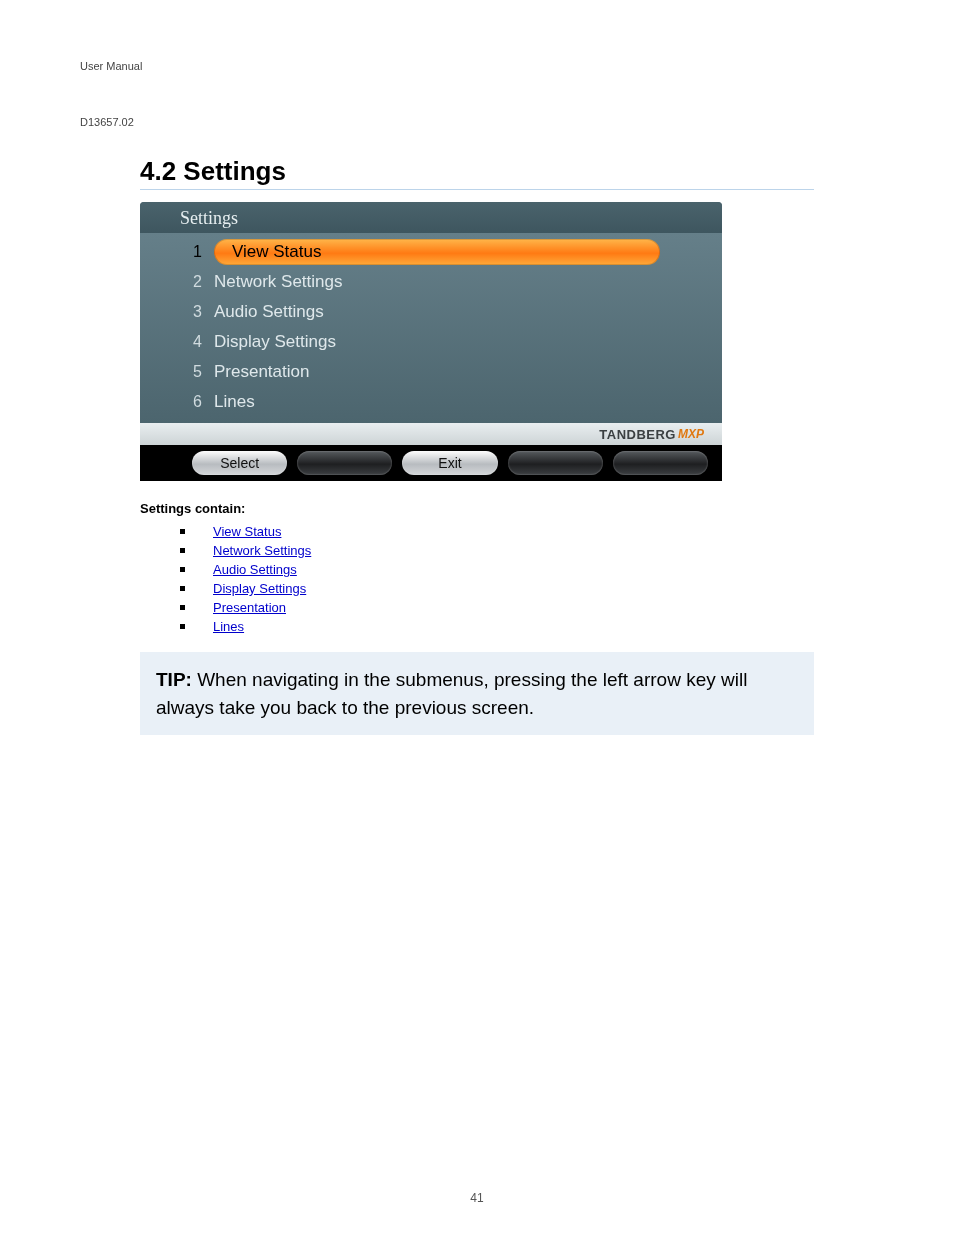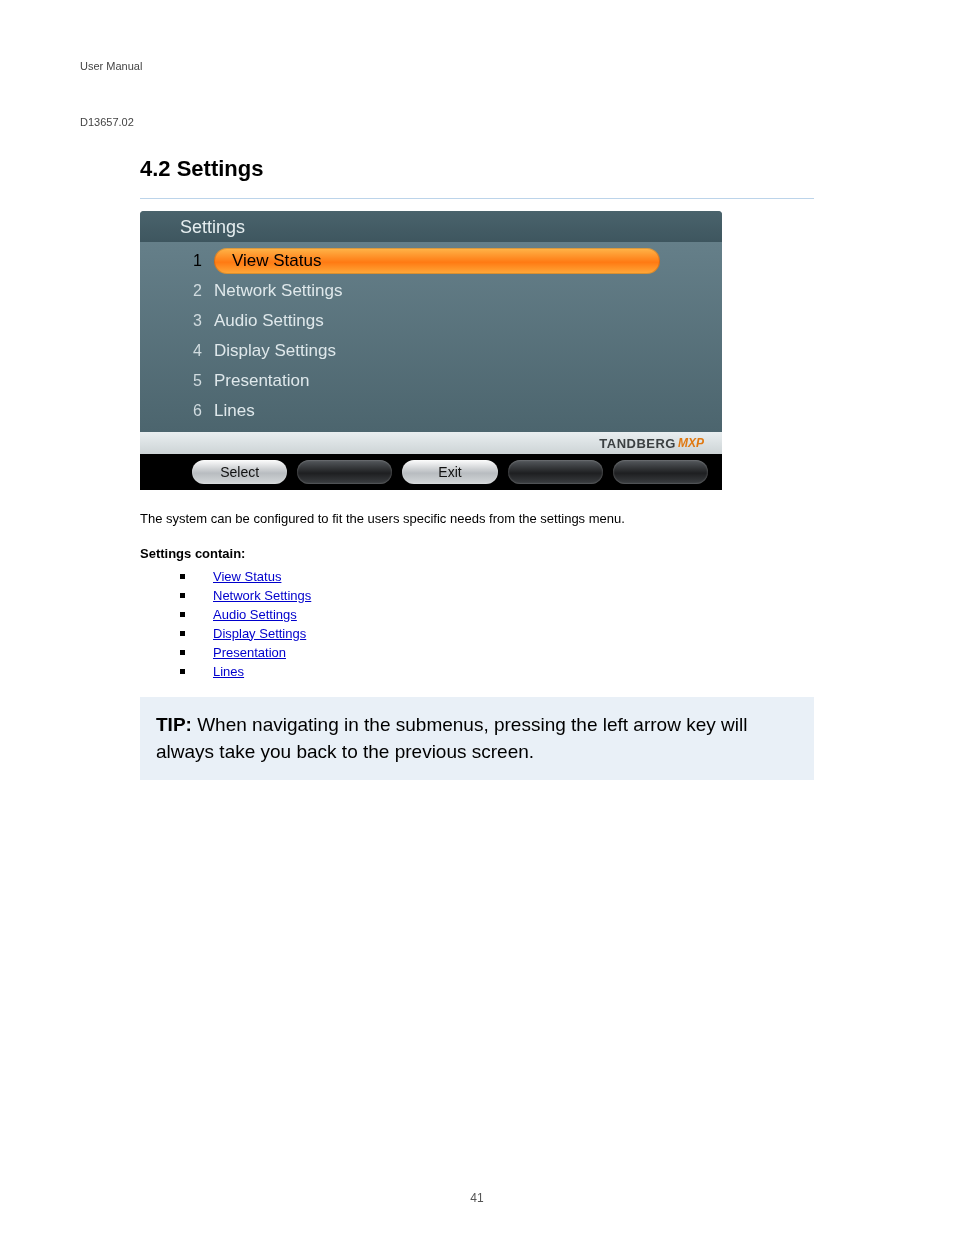--- a/index.html
+++ b/index.html
@@ -22,44 +22,44 @@
     text-align: left;
     margin-bottom: 44px;
   }
   .doc-number {
     font-size: 11px;
     color: #444;
     text-align: left;
     margin-bottom: 28px;
   }
   h1.section-title {
-    font-size: 22px;
-    font-weight: bold;
-    margin: 0 0 16px 60px;
+    font-size: 26px;
+    font-weight: bold;
+    margin: 0 0 2px 60px;
     color: #000;
   }
   .hr {
     border: none;
     border-top: 1px solid #bcd4ea;
     margin: 0 60px 12px 60px;
   }
 
   
   .panel-wrap {
     margin: 0 60px 20px 60px;
     width: 582px;
     background: linear-gradient(#5e7781, #4c656e);
     border-radius: 4px 4px 0 0;
     overflow: hidden;
   }
   .panel-title {
     padding: 6px 28px 4px 40px;
     color: #e6eef0;
     font-size: 18px;
-    font-family: Liberation Sans, sans-serif;
+    font-family: Liberation Serif, serif;
     background: linear-gradient(#4a636c, #3e565f);
   }
   .panel-body {
     padding: 4px 0 6px 0;
     background: linear-gradient(#657f89, #4c656e);
   }
   .menu-row {
     display: flex;
     align-items: center;
     padding: 2px 20px 2px 40px;
@@ -236,21 +236,20 @@
     </div>
     <div class="button-bar" id="button-bar">
         <div class="pill-btn ">Select</div>
         <div class="pill-btn dark"></div>
         <div class="pill-btn ">Exit</div>
         <div class="pill-btn dark"></div>
         <div class="pill-btn dark"></div>
       </div>
   </div>
 
-  <div class="body-text">The system can be configured to fit the users specific needs from the settings menu.</div>
   <div class="subhead">Settings contain:</div>
   <ul class="linklist" id="link-list">
       <li>
         <a href="#">View Status</a>
       </li>
       <li>
         <a href="#">Network Settings</a>
       </li>
       <li>
         <a href="#">Audio Settings</a>

